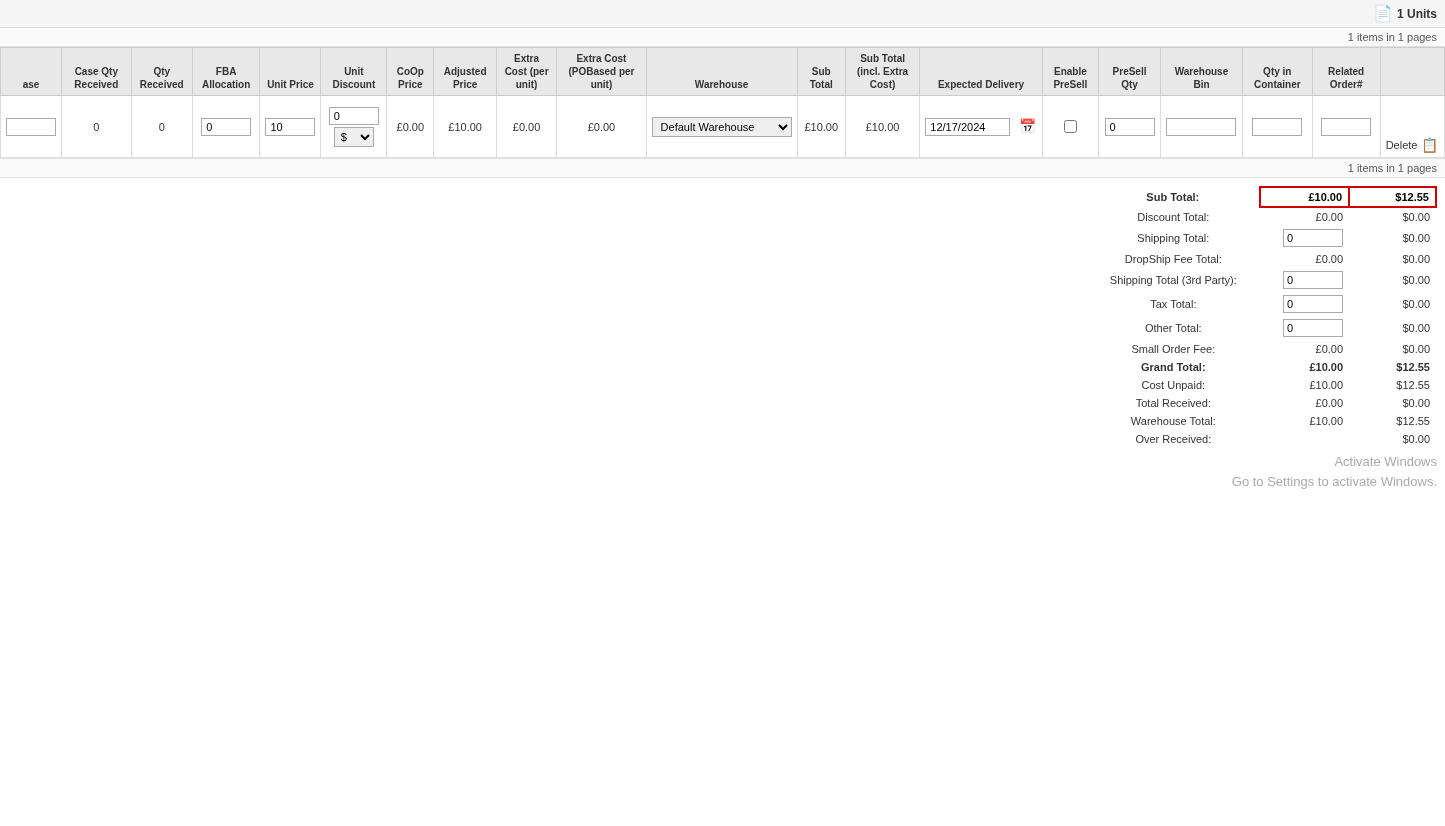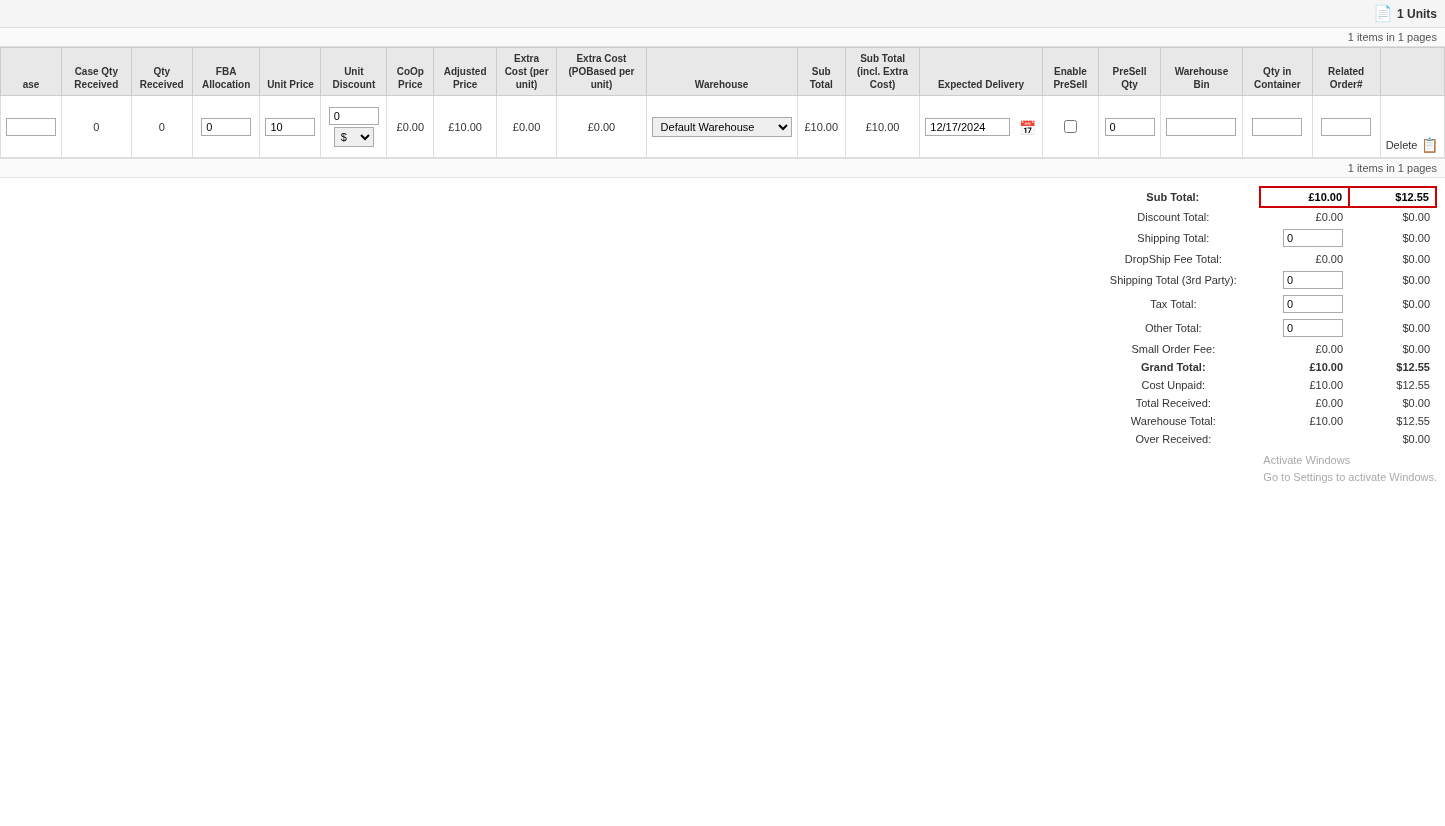--- a/index.html
+++ b/index.html
@@ -105,21 +105,21 @@
 
     select.currency-select {
       font-size: 11px;
       padding: 2px 2px;
       border: 1px solid #aaa;
       width: 40px;
     }
 
     .date-cell {
       display: flex;
-      align-items: flex-end;
+      align-items: flex-start;
       gap: 9px;
     }
 
     .date-cell input {
       width: 85px;
       border: 1px solid #aaa;
       padding: 2px 4px;
       font-size: 11px;
     }
 
@@ -207,22 +207,22 @@
     }
 
     .activate-windows-notice {
       display: flex;
       justify-content: flex-end;
       padding: 4px 8px;
     }
 
     .activate-windows-text {
       color: #aaa;
-      font-size: 11px;
-      text-align: left;
+      font-size: 13px;
+      text-align: right;
       line-height: 1.5;
     }
 
     .checkbox-cell {
       display: flex;
       justify-content: center;
       align-items: center;
     }
 
     .unit-discount-cell {

